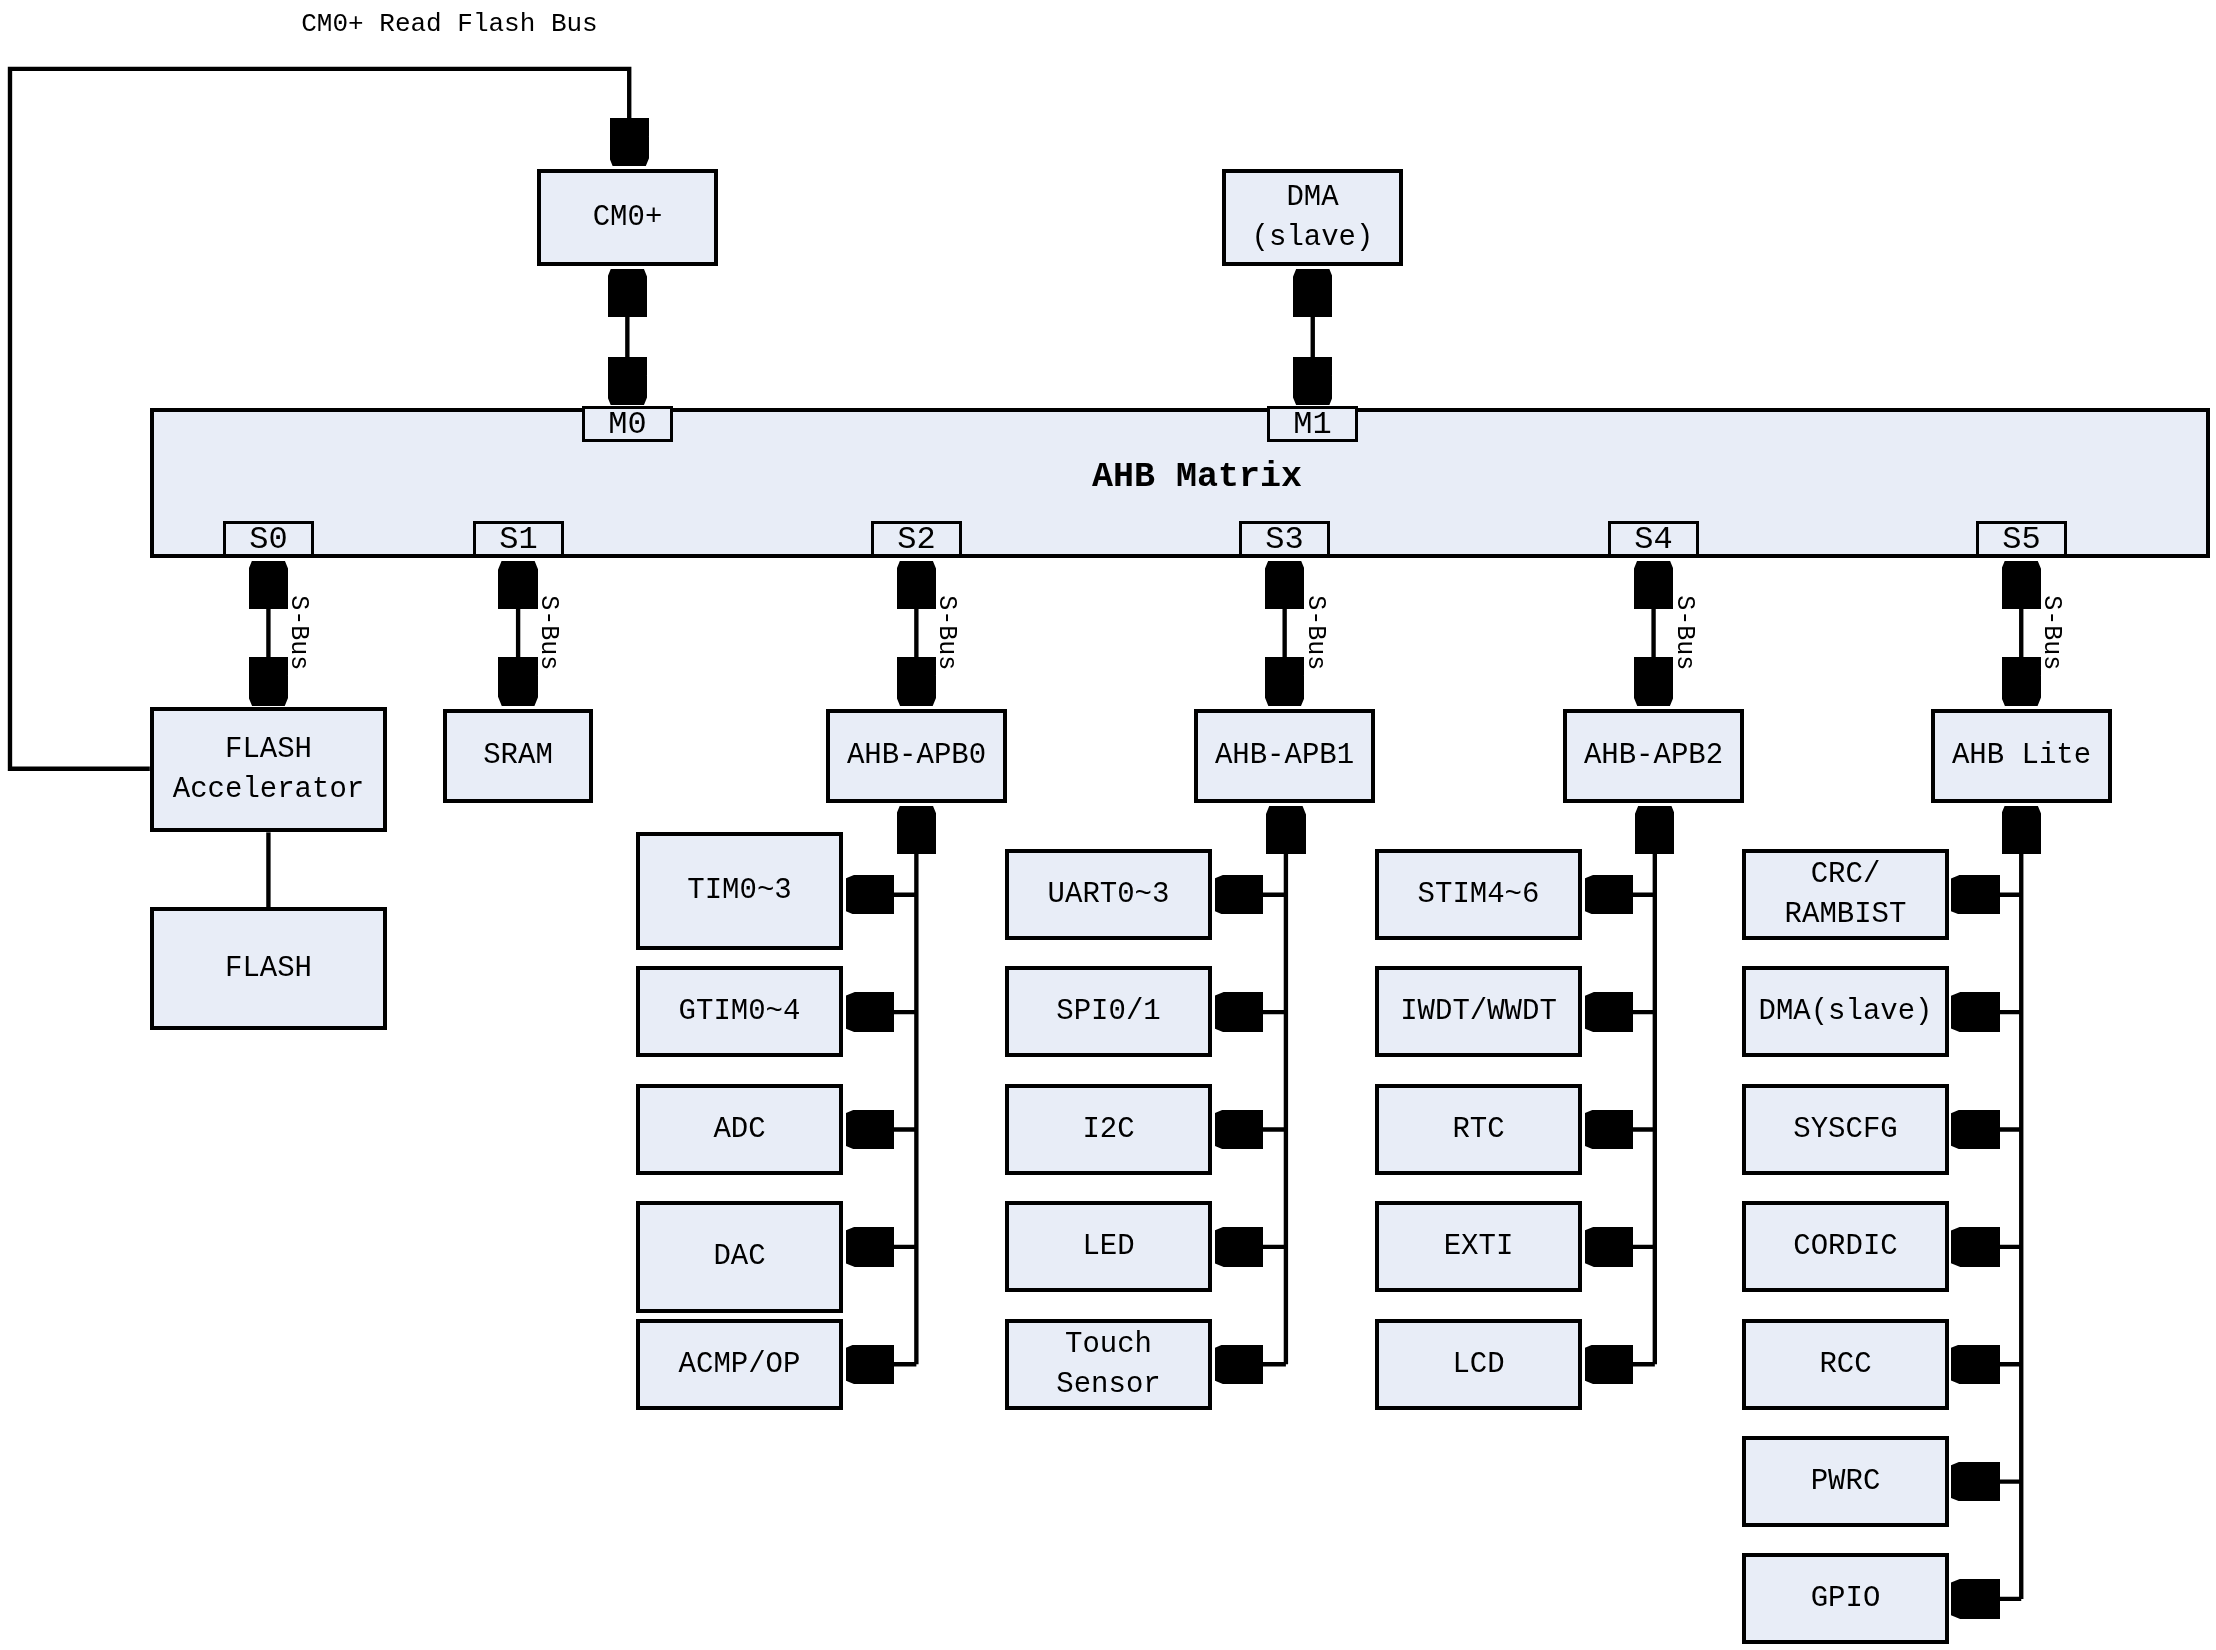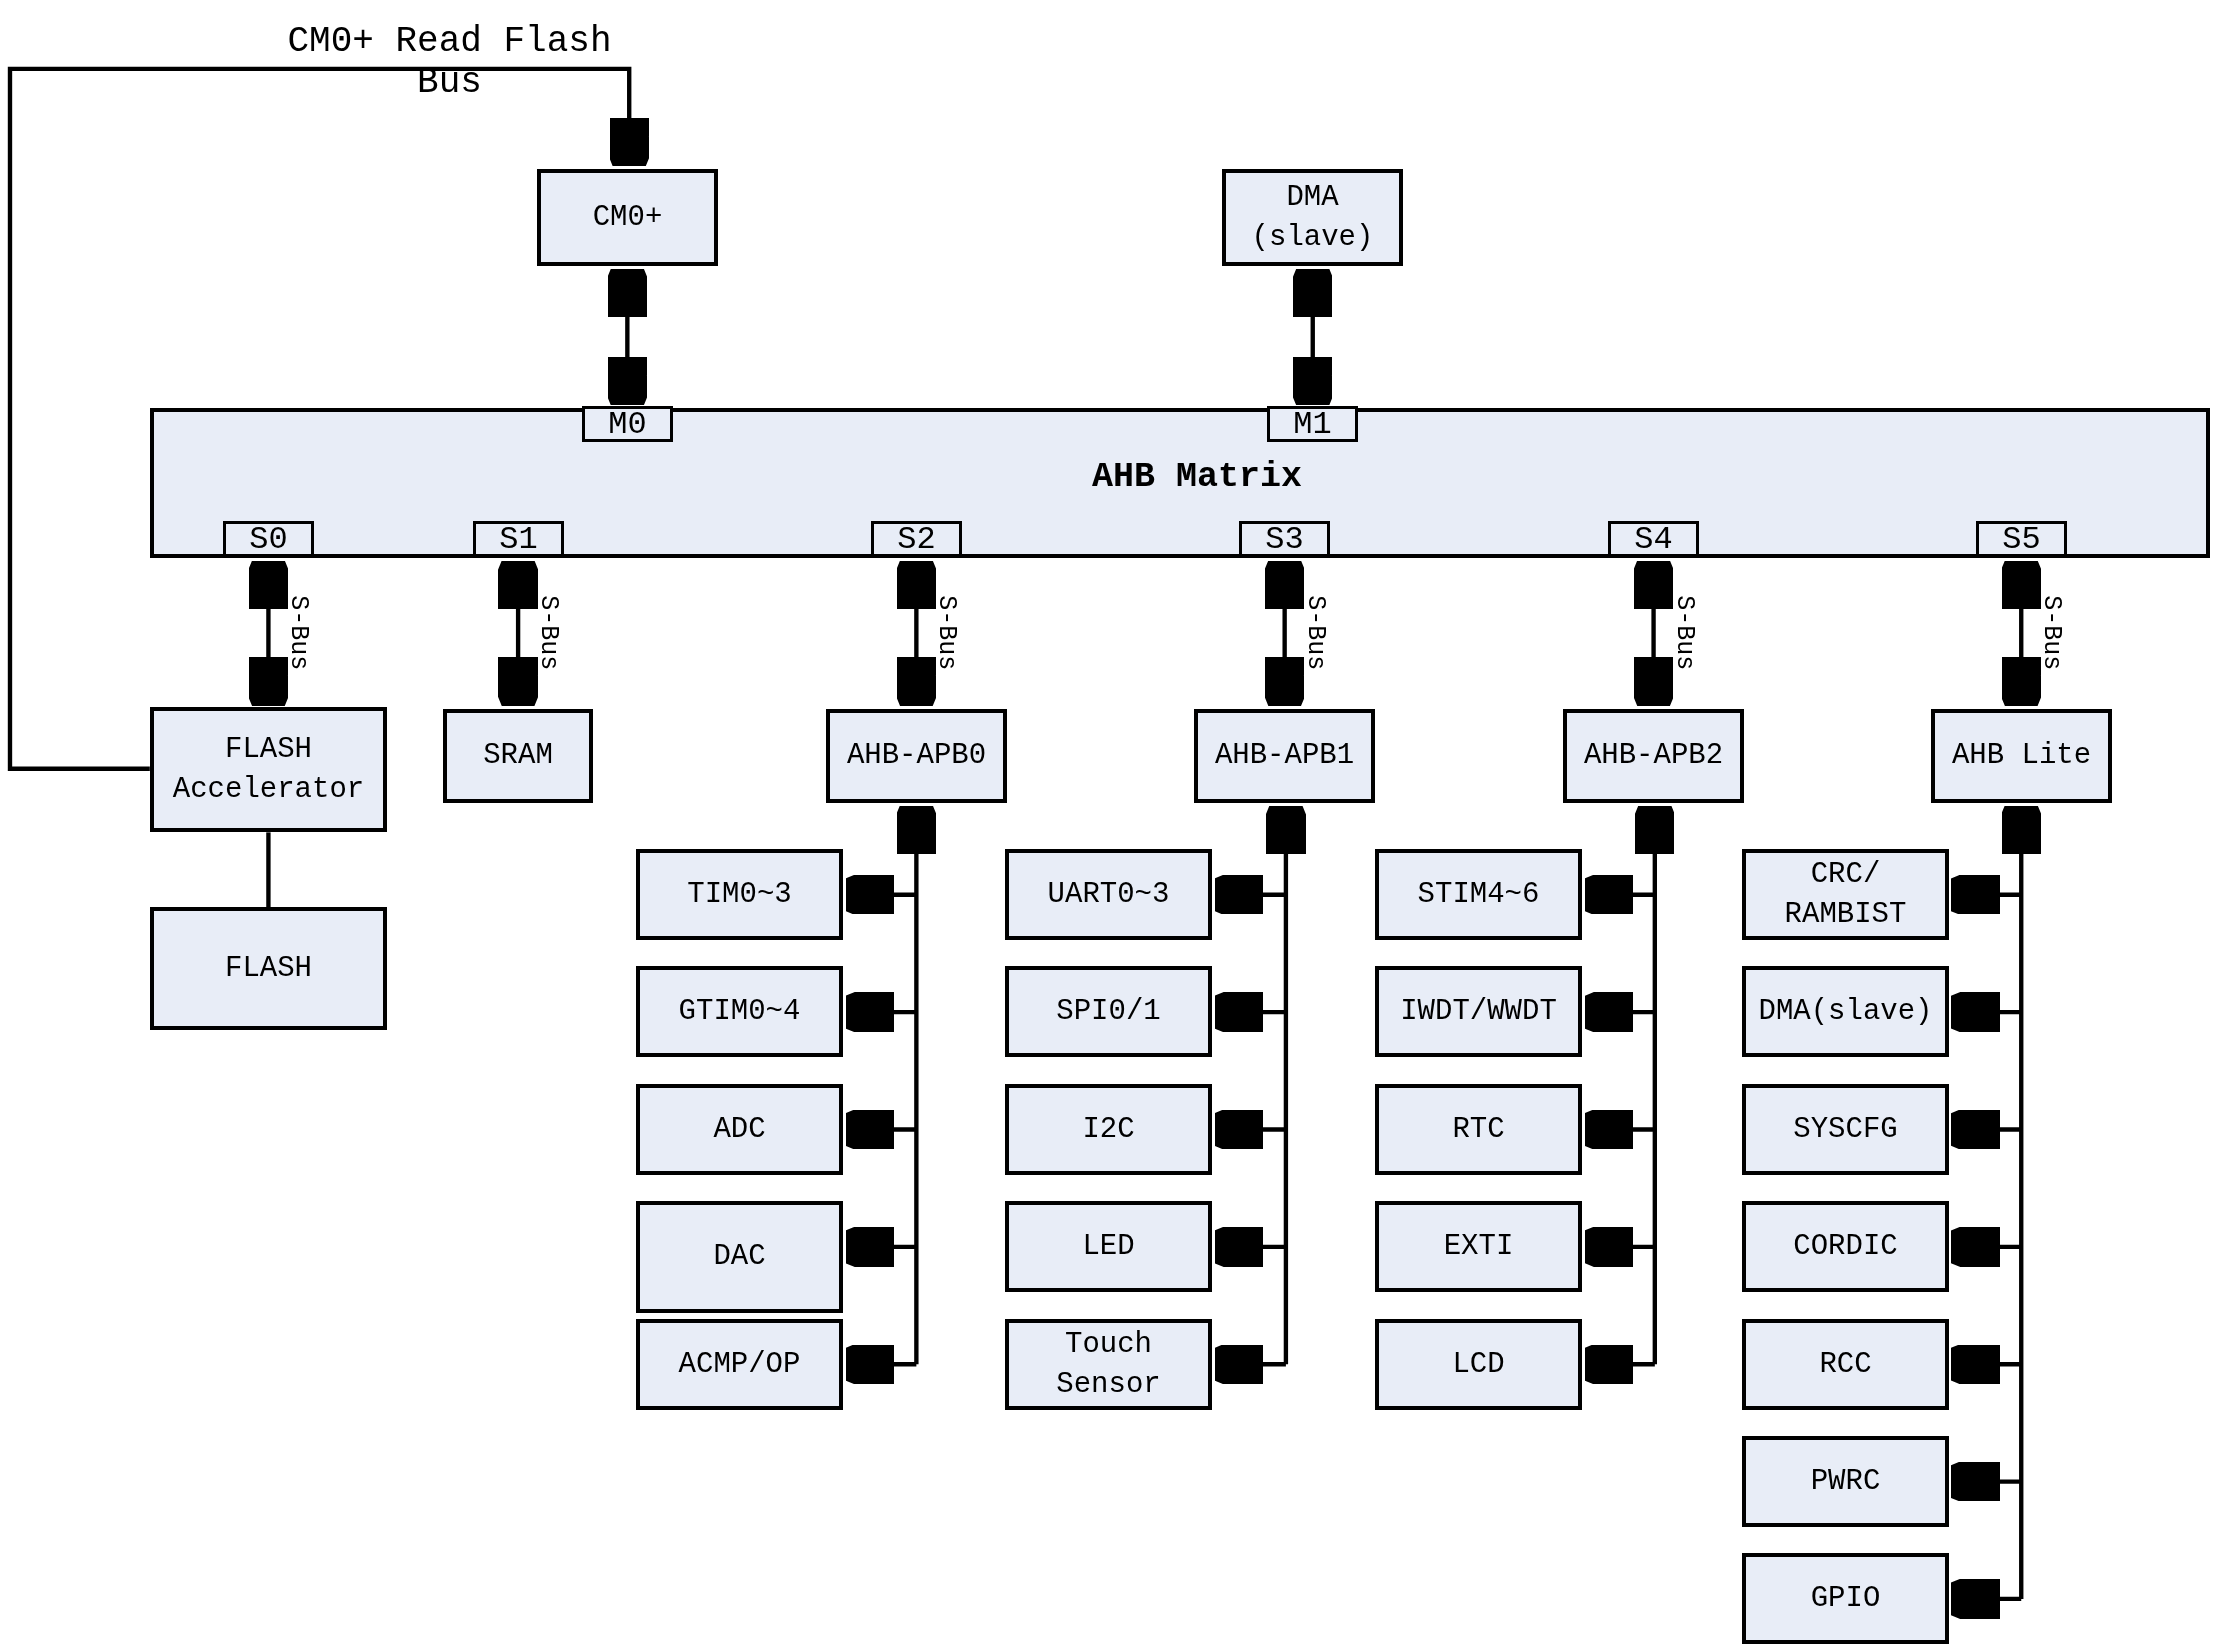--- a/index.html
+++ b/index.html
@@ -9,21 +9,21 @@
   .wires path, .wires line{fill:none;stroke:#000;stroke-width:7;}
   .box{position:absolute;box-sizing:border-box;background:#e8edf7;border:4.4px solid #000;
        display:flex;align-items:center;justify-content:center;text-align:center;
        white-space:pre-line;font-size:29px;line-height:1.35;}
   .bar{position:absolute;box-sizing:border-box;background:#e8edf7;border:4.4px solid #000;
        left:150px;top:408px;width:2060px;height:150px;}
   .bar-title{position:absolute;left:17px;top:45px;width:100%;text-align:center;
              font-weight:bold;font-size:35px;font-family:Liberation Mono, monospace;}
   .port{position:absolute;box-sizing:border-box;background:#e8edf7;border:3.7px solid #000;
         display:flex;align-items:center;justify-content:center;font-size:32px;}
-  .toplabel{position:absolute;left:262px;top:8.7px;width:375px;text-align:center;font-size:36px;margin-top:12px;}
+  .toplabel{position:absolute;left:262px;top:8.7px;width:375px;text-align:center;font-size:26px;}
   .sbus{position:absolute;width:106px;height:27.5px;transform:rotate(90deg);
         text-align:center;font-size:25px;line-height:27.5px;}
 </style>
 </head>
 <body>
 
 <div class="canvas">
 
   <svg class="wires" viewBox="0 0 3550 2644">
     <defs>
@@ -107,21 +107,21 @@
 
   <div class="box" style="left:150px;top:707px;width:237px;height:125px">FLASH
 Accelerator</div>
   <div class="box" style="left:150px;top:907px;width:237px;height:123px">FLASH</div>
   <div class="box" style="left:443px;top:709px;width:150px;height:94px">SRAM</div>
   <div class="box" style="left:826px;top:709px;width:181px;height:94px">AHB-APB0</div>
   <div class="box" style="left:1194px;top:709px;width:181px;height:94px">AHB-APB1</div>
   <div class="box" style="left:1563px;top:709px;width:181px;height:94px">AHB-APB2</div>
   <div class="box" style="left:1931px;top:709px;width:181px;height:94px">AHB Lite</div>
 
-  <div class="box" style="left:636px;top:849px;width:207px;height:91px">TIM0~3</div>
+  <div class="box" style="left:636px;top:832px;width:207px;height:118px">TIM0~3</div>
   <div class="box" style="left:636px;top:966px;width:207px;height:91px">GTIM0~4</div>
   <div class="box" style="left:636px;top:1084px;width:207px;height:91px">ADC</div>
   <div class="box" style="left:636px;top:1201px;width:207px;height:112px">DAC</div>
   <div class="box" style="left:636px;top:1319px;width:207px;height:91px">ACMP/OP</div>
 
   <div class="box" style="left:1005px;top:849px;width:207px;height:91px">UART0~3</div>
   <div class="box" style="left:1005px;top:966px;width:207px;height:91px">SPI0/1</div>
   <div class="box" style="left:1005px;top:1084px;width:207px;height:91px">I2C</div>
   <div class="box" style="left:1005px;top:1201px;width:207px;height:91px">LED</div>
   <div class="box" style="left:1005px;top:1319px;width:207px;height:91px">Touch

